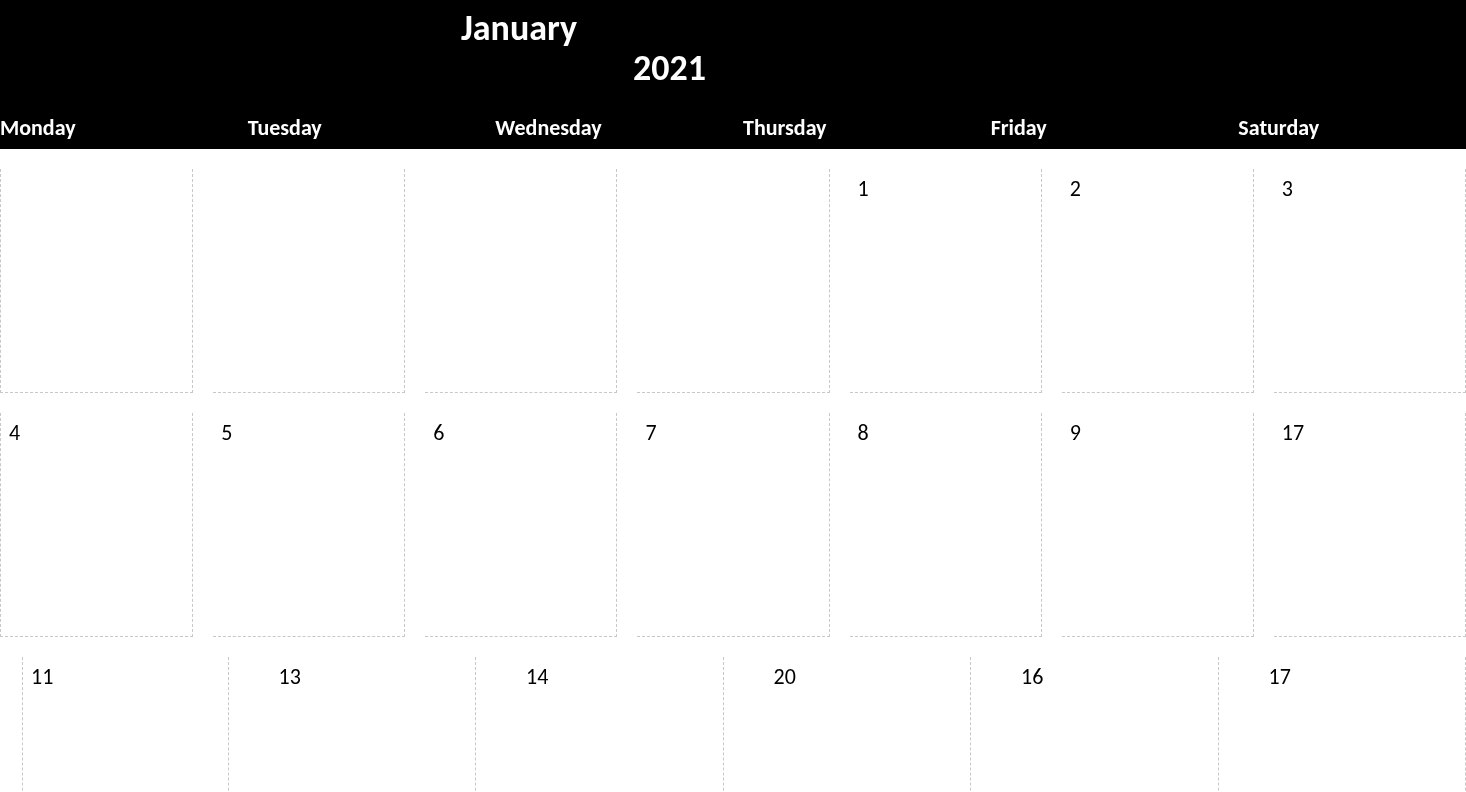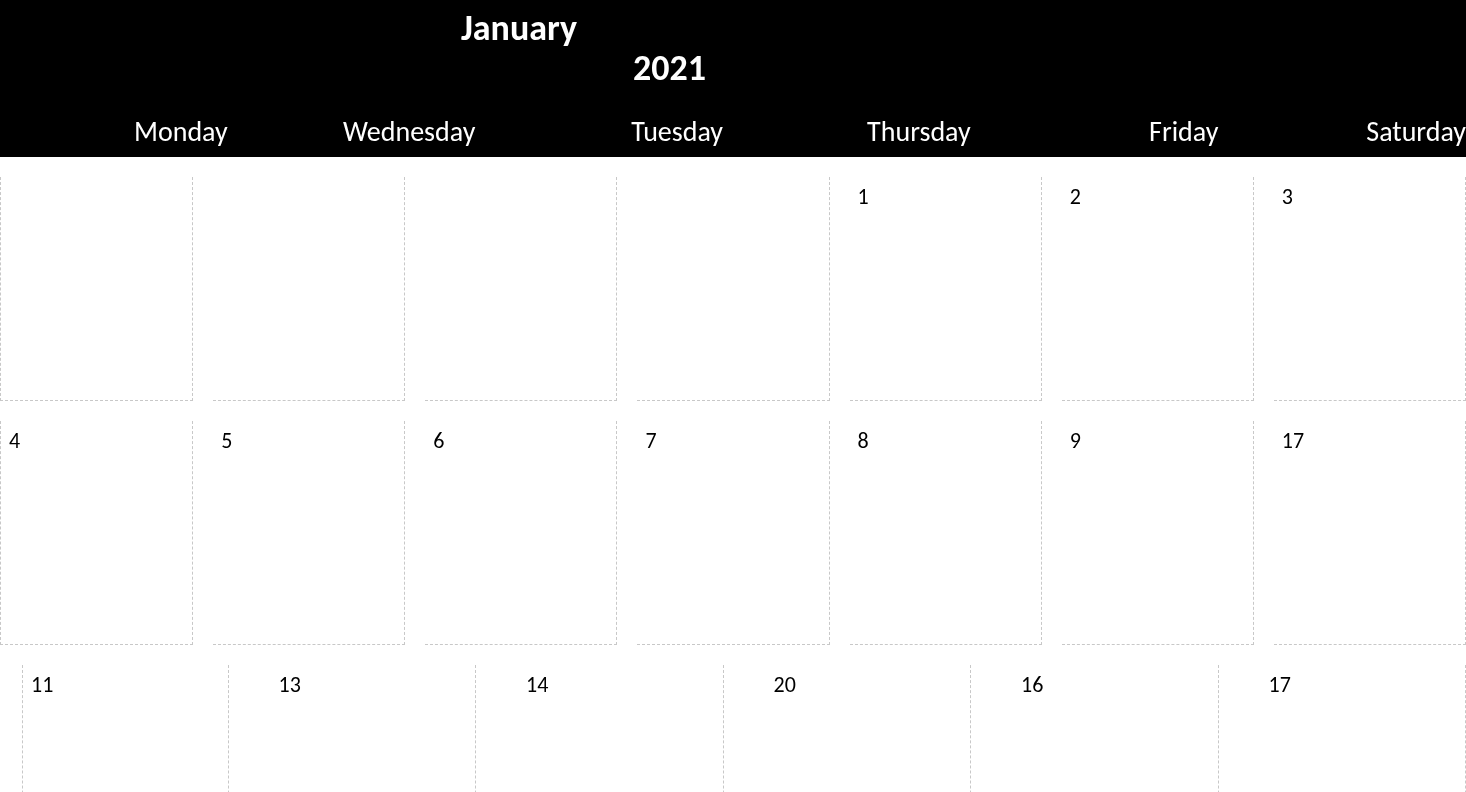--- a/index.html
+++ b/index.html
@@ -42,23 +42,23 @@
       padding-left: 18px;
       flex: 1;
       margin-top: 40px;
     }
     .weekday-row {
       display: flex;
       padding-bottom: 4px;
     }
     .weekday {
       flex: 1;
-      text-align: right;
-      font-size: 28px;
-      font-weight: normal;
+      text-align: left;
+      font-size: 22px;
+      font-weight: bold;
       padding: 2px 0 4px 0;
     }
     .grid {
       display: flex;
       flex-direction: column;
     }
     .week-row {
       display: flex;
       height: 224px;
     }
@@ -83,22 +83,22 @@
 <body>
 
 <div class="calendar">
   <div class="header">
     <div class="title-row">
       <div class="title-month">January</div>
       <div class="title-year">2021</div>
     </div>
     <div class="weekday-row">
       <div class="weekday">Monday</div>
+      <div class="weekday">Tuesday</div>
       <div class="weekday">Wednesday</div>
-      <div class="weekday">Tuesday</div>
       <div class="weekday">Thursday</div>
       <div class="weekday">Friday</div>
       <div class="weekday">Saturday</div>
     </div>
   </div>
   <div class="grid">
     <div class="week-row">
       <div class="day-cell"></div>
       <div class="day-cell"></div>
       <div class="day-cell"></div>

